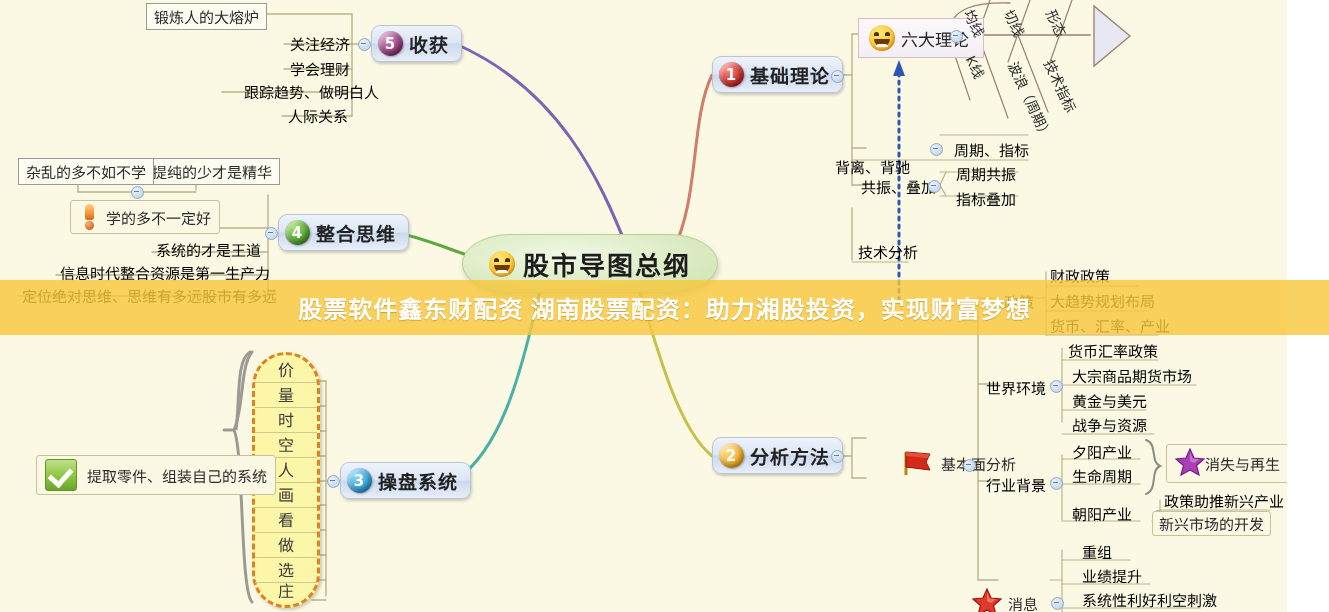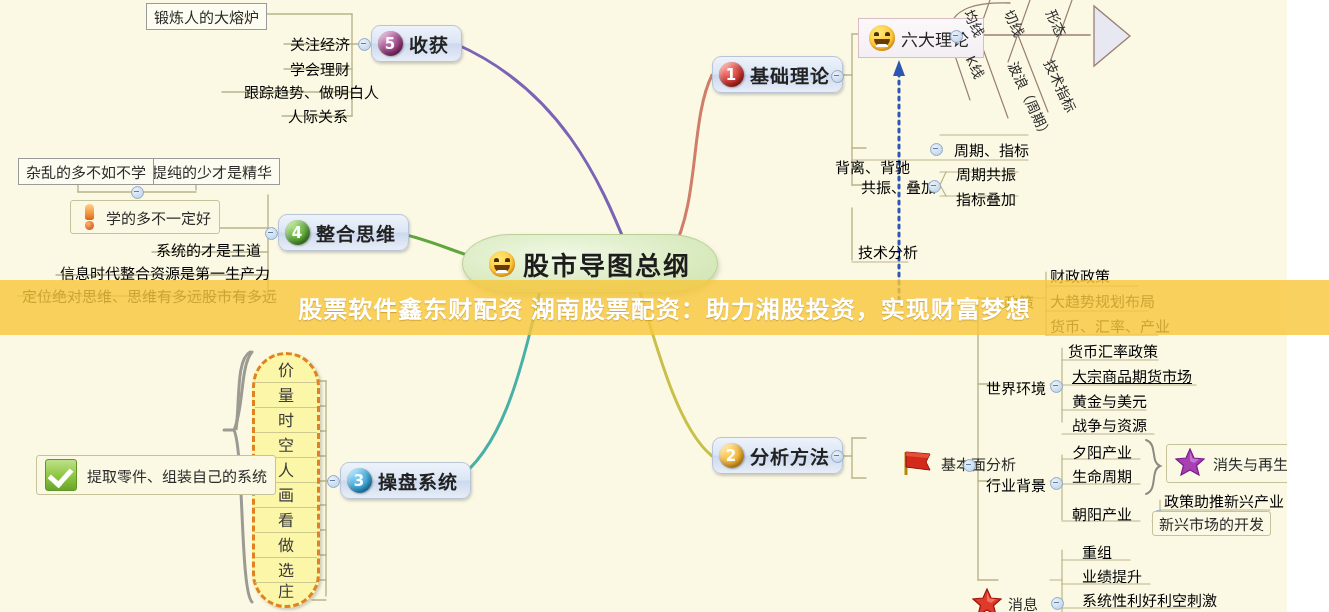--- a/index.html
+++ b/index.html
@@ -423,32 +423,32 @@
     <span class="knob" style="left:963px;top:459px;"></span>
 
     <div class="node txt nb" style="left:998px;top:290px;">政策</div>
     <div class="node txt nb" style="left:1044px;top:264px;">财政政策</div>
     <div class="node txt nb" style="left:1044px;top:289px;">大趋势规划布局</div>
     <div class="node txt nb" style="left:1044px;top:314px;">货币、汇率、产业</div>
     <div class="node txt nb" style="left:1062px;top:339px;">货币汇率政策</div>
 
     <div class="node txt nb" style="left:980px;top:376px;">世界环境</div>
     <span class="knob" style="left:1050px;top:380px;"></span>
-    <div class="node txt nb" style="left:1066px;top:364px;text-decoration:underline;">大宗商品期货市场</div>
+    <div class="node txt nb" style="left:1066px;top:364px;">大宗商品期货市场</div>
     <div class="node txt nb" style="left:1066px;top:389px;">黄金与美元</div>
     <div class="node txt nb" style="left:1066px;top:413px;">战争与资源</div>
 
     <div class="node txt nb" style="left:980px;top:473px;">行业背景</div>
     <span class="knob" style="left:1050px;top:477px;"></span>
     <div class="node txt nb" style="left:1066px;top:440px;">夕阳产业</div>
     <div class="node txt nb" style="left:1066px;top:464px;">生命周期</div>
     <div class="node txt nb" style="left:1066px;top:502px;">朝阳产业</div>
     <span class="knob" style="left:1152px;top:510px;"></span>
 
-    <div class="node boxed-soft" style="left:1166px;top:444px;display:flex;align-items:center;gap:8px;">
+    <div class="node boxed-soft" style="left:1166px;top:444px;display:flex;align-items:center;gap:0;">
       <span>
         <svg viewBox="0 0 30 28" width="30" height="28">
           <path d="M15,1 L19,10 L29,11 L21.5,17.5 L24,27 L15,22 L6,27 L8.5,17.5 L1,11 L11,10 Z" fill="#a83fb5" stroke="#7a1c86" stroke-width="1.2"></path>
           <path d="M15,4 L17.6,10.5 L24,11.2 L19,15 L15,13 Z" fill="#d08fe0" opacity=".7"></path>
         </svg>
       </span>
       <span>消失与再生</span>
     </div>
 
     <div class="node txt nb" style="left:1158px;top:489px;">政策助推新兴产业</div>

